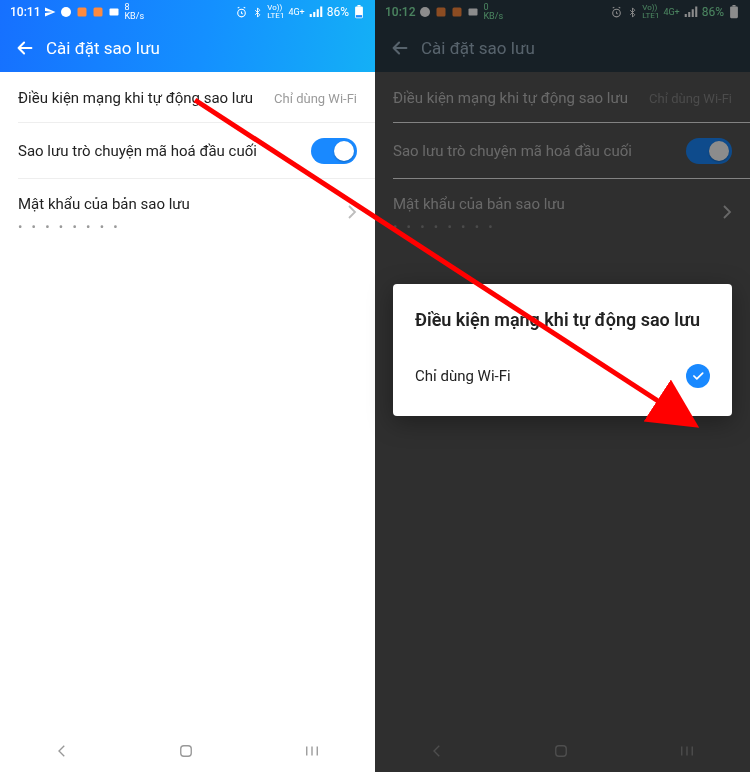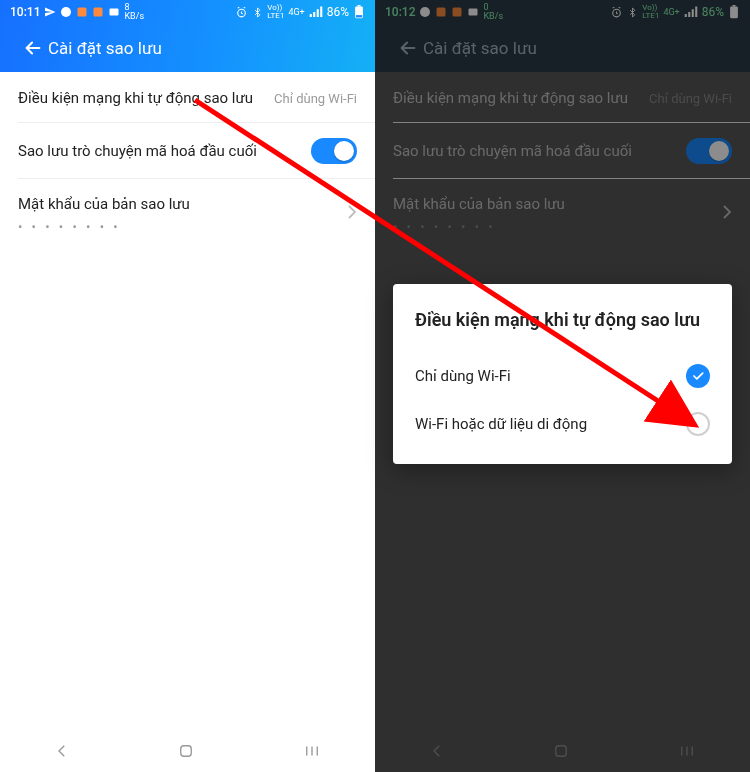--- a/index.html
+++ b/index.html
@@ -9,21 +9,21 @@
 
   
   .status{height:24px;display:flex;align-items:center;justify-content:space-between;padding:0 10px;font-size:12px;color:#fff}
   .status .left,.status .right{display:flex;align-items:center;gap:4px}
   .status .clock{font-weight:500}
   .ic{display:inline-flex;align-items:center;justify-content:center}
   .ic svg{display:block}
   .kbps{font-size:9px;line-height:1;text-align:left}
 
   
-  .header{height:48px;display:flex;align-items:center;padding:0 22px;gap:4px;color:#fff}
+  .header{height:48px;display:flex;align-items:center;padding:0 14px;gap:10px;color:#fff}
   .header .title{font-size:17px;font-weight:400}
   .grad-a{background:linear-gradient(100deg,#1670ff 0%,#1490ff 55%,#14b0f6 100%)}
 
   
   .list{background:#fff;flex:1}
   .row{padding:16px 18px 14px;display:flex;align-items:center;justify-content:space-between;gap:12px;position:relative}
   .row+.row:before{content:"";position:absolute;left:18px;right:0;top:0;height:1px;background:#eee}
   .row .txt{flex:1;min-width:0}
   .row .lbl{font-size:15px;color:#222;line-height:1.35}
   .row .sub{font-size:13px;color:#9a9a9a;margin-top:4px;letter-spacing:3px}
@@ -288,24 +288,20 @@
     <div class="dialog">
       <h3>Điều kiện mạng khi tự động sao lưu</h3>
       <div class="opt">
         <span class="olabel">Chỉ dùng Wi-Fi</span>
         <span class="radio sel">
             <svg width="14" height="14" viewBox="0 0 24 24" fill="none" stroke-width="3" stroke-linecap="round" stroke-linejoin="round">
               <path d="M5 12l5 5L20 7"></path>
             </svg>
           </span>
       </div>
-      <div class="opt">
-        <span class="olabel">Wi-Fi hoặc dữ liệu di động</span>
-        <span class="radio"></span>
-      </div>
     </div>
   </div>
 
   <svg class="arrow" width="750" height="772">
     <defs>
       <marker id="ah" markerWidth="12" markerHeight="12" refX="9" refY="5" orient="auto">
         <path d="M0 0L10 5L0 10z" fill="#ff0000"></path>
       </marker>
     </defs>
     <line x1="195" y1="100" x2="695" y2="425" stroke="#ff0000" stroke-width="5" marker-end="url(#ah)"></line>

